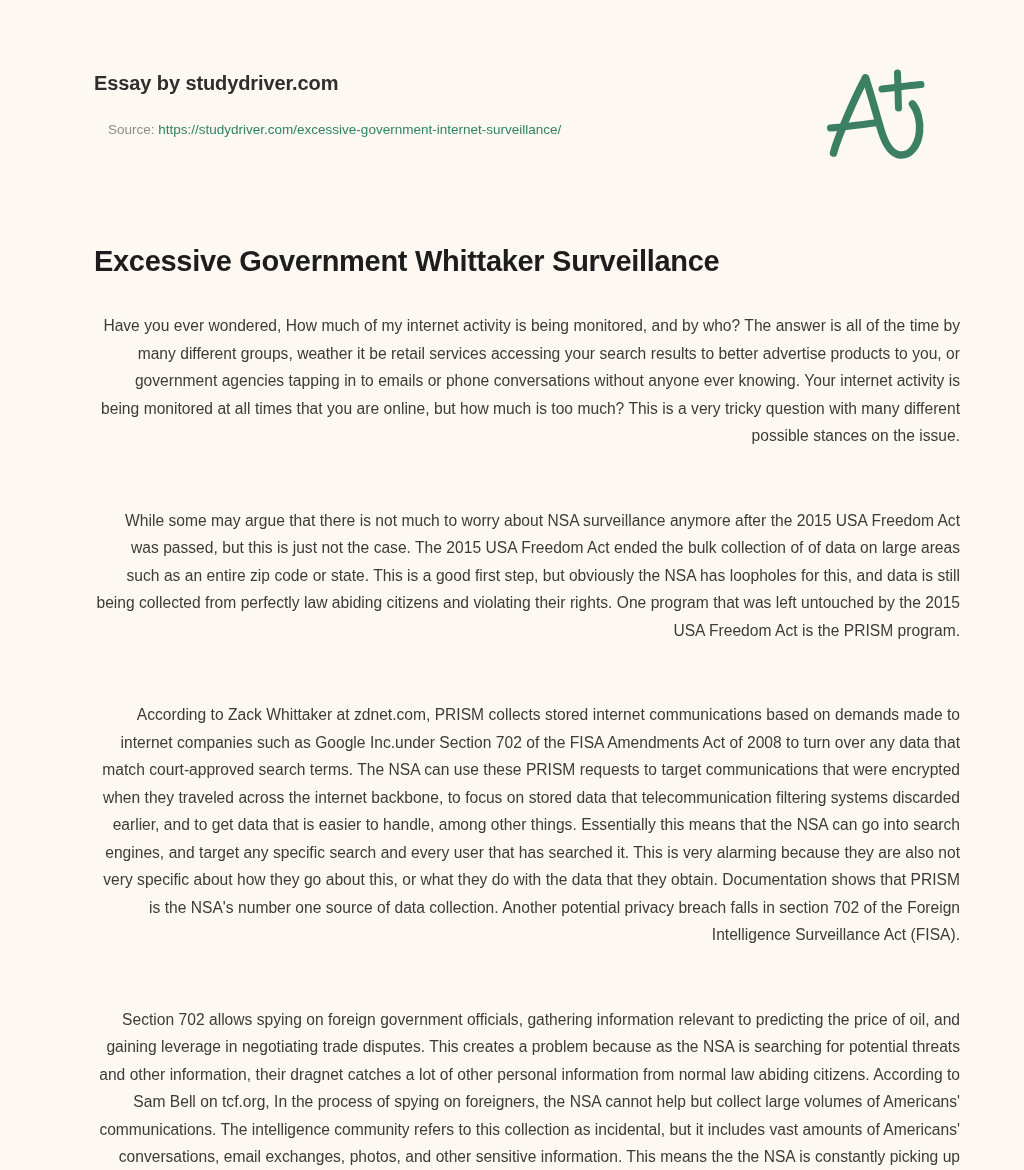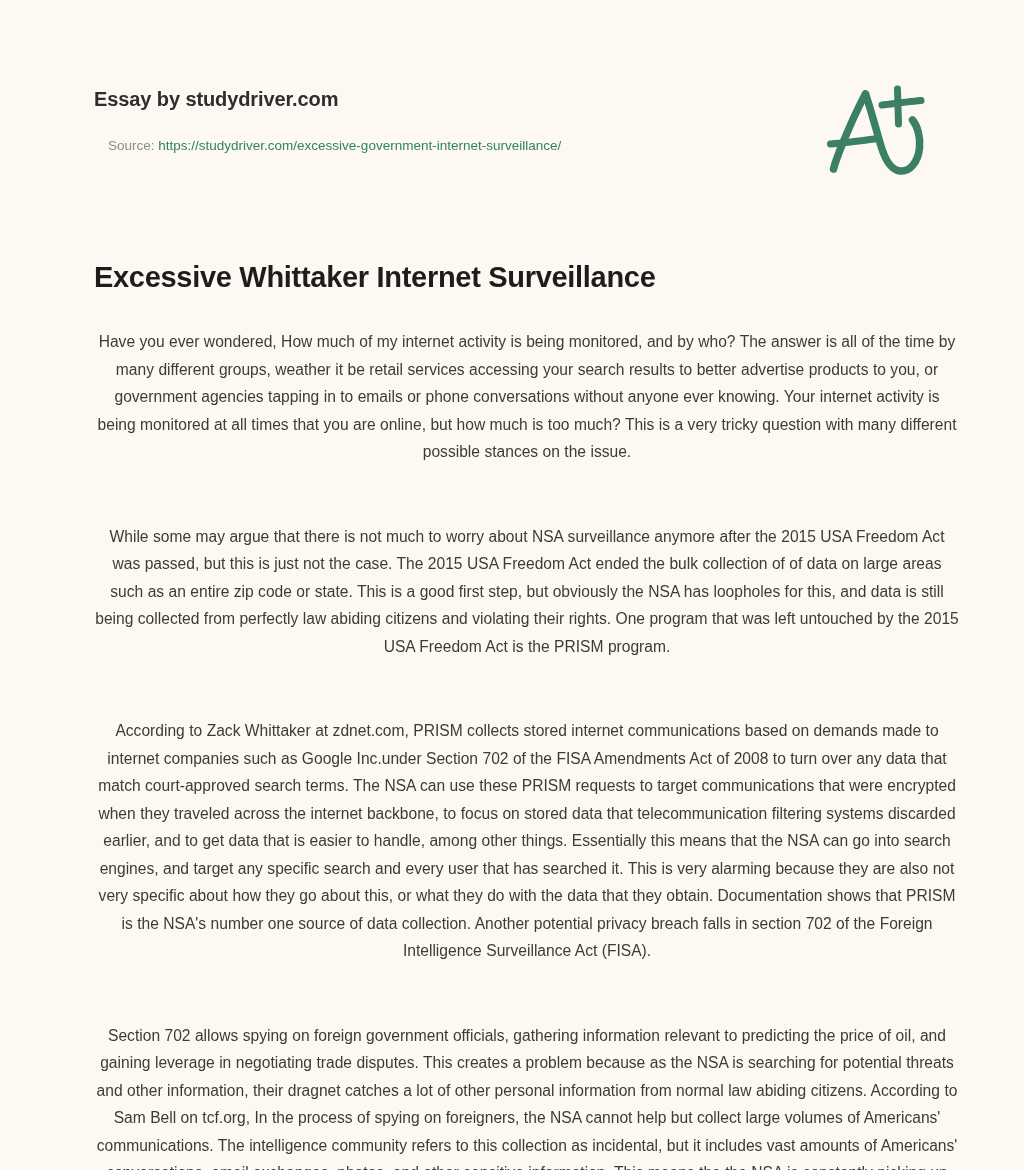--- a/index.html
+++ b/index.html
@@ -13,21 +13,20 @@
     font-family: "Liberation Sans", sans-serif;
     overflow: hidden;
     position: relative;
   }
 
   .page {
     width: 1024px;
     height: 878px;
     position: relative;
     box-sizing: border-box;
-    margin-top: 16px;
   }
 
   
   .header {
     position: absolute;
     top: 0;
     left: 0;
     right: 0;
     height: 190px;
   }
@@ -87,21 +86,21 @@
     letter-spacing: -0.3px;
     line-height: 36px;
     margin: 0 0 33px 0;
   }
 
   .para {
     font-size: 15.6px;
     line-height: 27.5px;
     color: #3c3b39;
     margin: 0 0 57px 0;
-    text-align: center;
+    text-align: right;
     word-spacing: 0.1px;
   }
   .para:last-child {
     margin-bottom: 0;
   }
 </style>
 </head>
 <body>
 
 <div class="page">
@@ -127,21 +126,21 @@
 
           <path d="M79.5 15 C79.8 26, 80.2 40, 80.5 50" stroke-width="7"></path>
 
           <path d="M64 31 C76 29.5, 92 27.5, 103 26.5" stroke-width="7"></path>
         </g>
       </svg>
     </div>
   </div>
 
   <div class="article">
-    <h1 class="title">Excessive Whittaker Internet Surveillance</h1>
+    <h1 class="title">Excessive Government Whittaker Surveillance</h1>
 
     <p class="para">Have you ever wondered, How much of my internet activity is being monitored, and by who? The answer is all of the time by many different groups, weather it be retail services accessing your search results to better advertise products to you, or government agencies tapping in to emails or phone conversations without anyone ever knowing. Your internet activity is being monitored at all times that you are online, but how much is too much? This is a very tricky question with many different possible stances on the issue.</p>
     <p class="para">While some may argue that there is not much to worry about NSA surveillance anymore after the 2015 USA Freedom Act was passed, but this is just not the case. The 2015 USA Freedom Act ended the bulk collection of of data on large areas such as an entire zip code or state. This is a good first step, but obviously the NSA has loopholes for this, and data is still being collected from perfectly law abiding citizens and violating their rights. One program that was left untouched by the 2015 USA Freedom Act is the PRISM program.</p>
     <p class="para">According to Zack Whittaker at zdnet.com, PRISM collects stored internet communications based on demands made to internet companies such as Google Inc.under Section 702 of the FISA Amendments Act of 2008 to turn over any data that match court-approved search terms. The NSA can use these PRISM requests to target communications that were encrypted when they traveled across the internet backbone, to focus on stored data that telecommunication filtering systems discarded earlier, and to get data that is easier to handle, among other things. Essentially this means that the NSA can go into search engines, and target any specific search and every user that has searched it. This is very alarming because they are also not very specific about how they go about this, or what they do with the data that they obtain. Documentation shows that PRISM is the NSA's number one source of data collection. Another potential privacy breach falls in section 702 of the Foreign Intelligence Surveillance Act (FISA).</p>
     <p class="para">Section 702 allows spying on foreign government officials, gathering information relevant to predicting the price of oil, and gaining leverage in negotiating trade disputes. This creates a problem because as the NSA is searching for potential threats and other information, their dragnet catches a lot of other personal information from normal law abiding citizens. According to Sam Bell on tcf.org, In the process of spying on foreigners, the NSA cannot help but collect large volumes of Americans' communications. The intelligence community refers to this collection as incidental, but it includes vast amounts of Americans' conversations, email exchanges, photos, and other sensitive information. This means the the NSA is constantly picking up every day communication between citizens that they have no rights to have access to. One analysis of data shows that targeted commu</p>
   </div>
 
 </div>
 
 </body></html>

